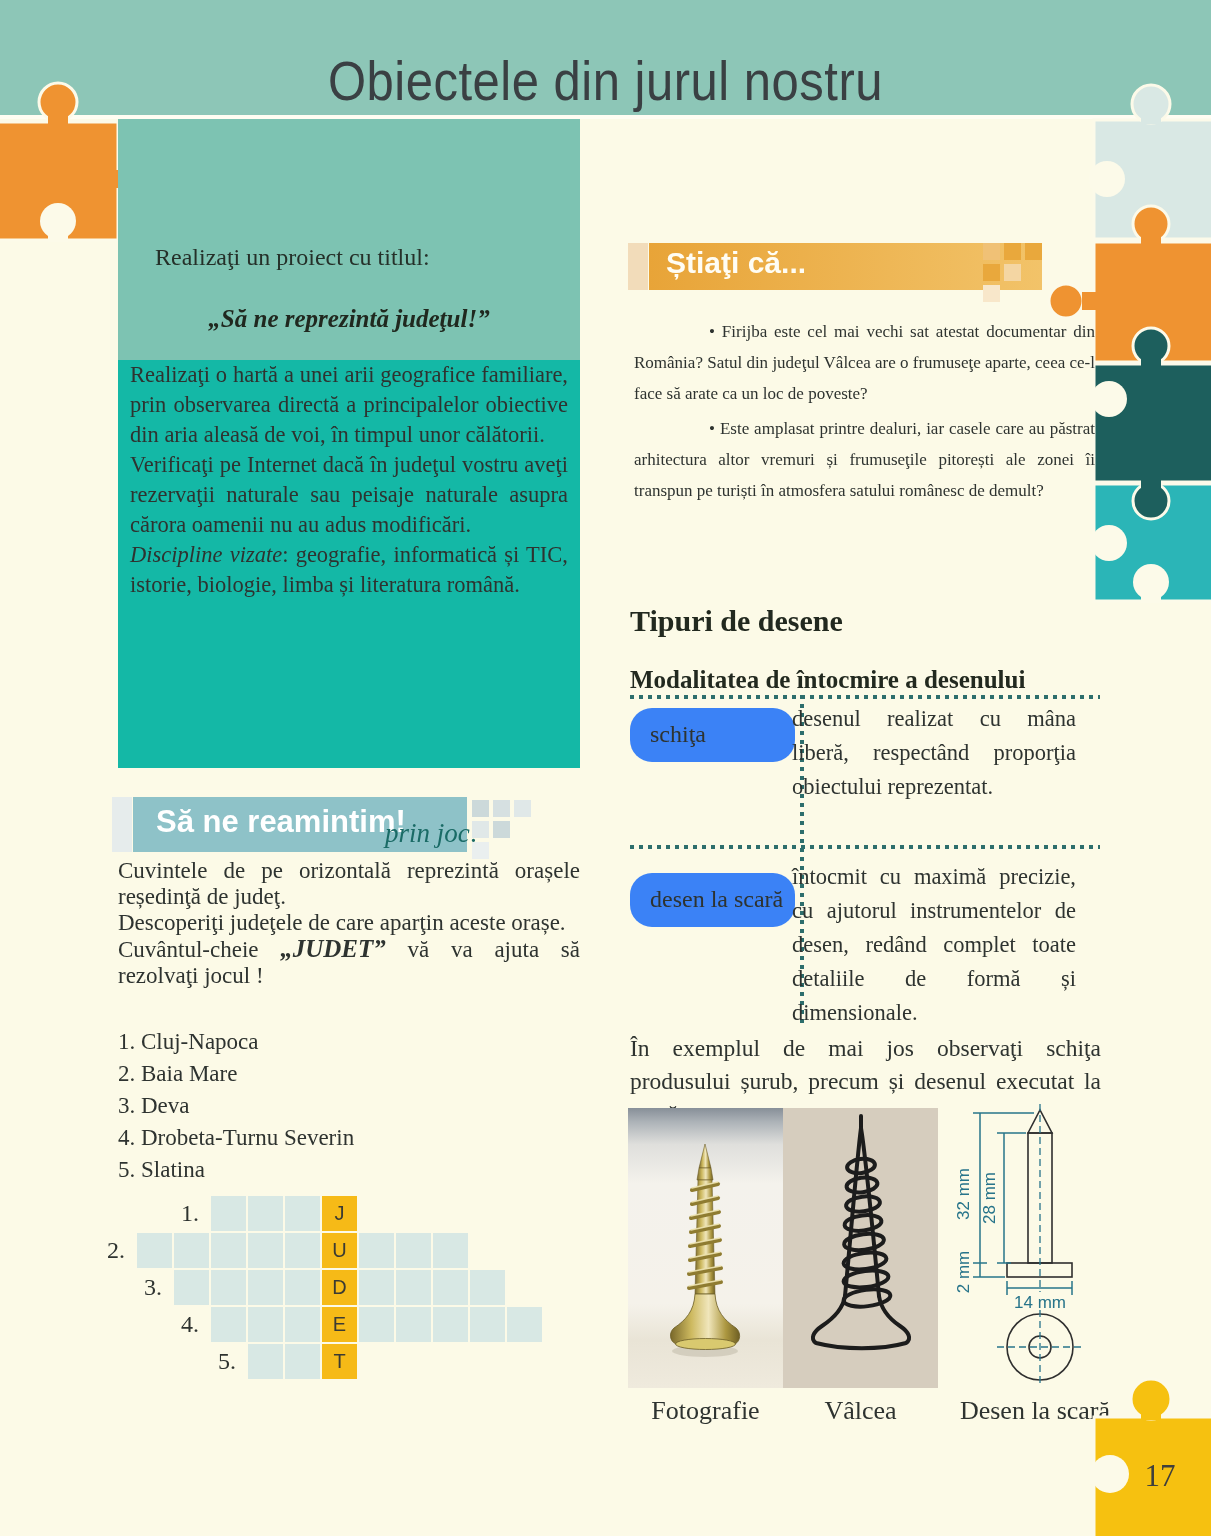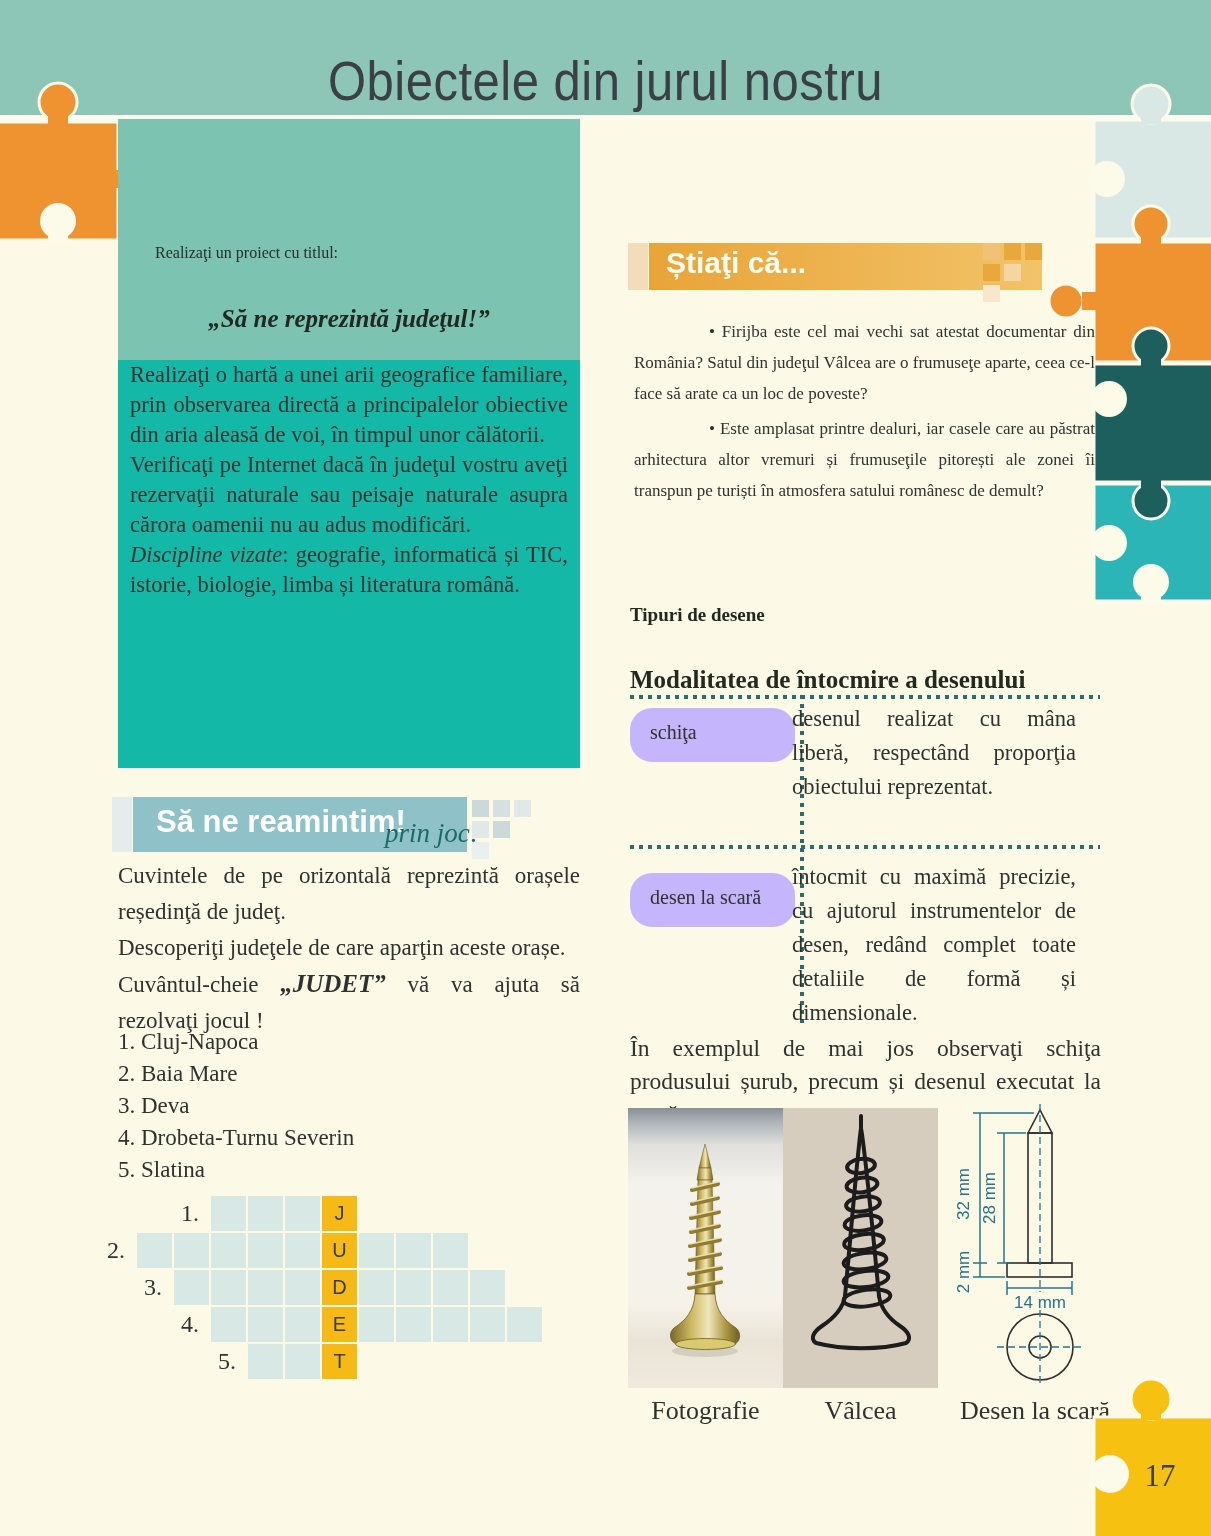--- a/index.html
+++ b/index.html
@@ -9,64 +9,64 @@
 
   
   #band{position:absolute;left:0;top:0;width:1211px;height:115px;background:#8dc6b7;border-bottom:4px solid #fffdf2;}
   #title{position:absolute;left:0;top:50px;width:1211px;text-align:center;
          font-family:"Liberation Sans","DejaVu Sans",sans-serif;font-weight:400;
          font-size:49px;color:#3a4043;transform:scaleY(1.12);transform-origin:center top;letter-spacing:.5px;}
 
   
   #project-box{position:absolute;left:118px;top:119px;width:462px;height:241px;background:#7dc3b2;}
   #project-heading{position:absolute;left:0;top:36px;width:100%;text-align:center;font-weight:bold;font-size:22px;color:#1f2622;}
-  #project-intro{position:absolute;left:37px;top:125px;font-size:16px;color:#253029;}
+  #project-intro{position:absolute;left:37px;top:125px;font-size:24px;color:#253029;}
   #project-title{position:absolute;left:0;top:186px;width:100%;text-align:center;font-weight:bold;font-style:italic;font-size:25px;color:#20281f;}
   #green-box{position:absolute;left:118px;top:360px;width:462px;height:408px;background:#14b8a6;}
   #green-box p{margin:0;padding:0 12px;font-size:22.5px;line-height:30px;text-align:justify;}
   #green-p1{padding-top:26px;}
   #green-p2{padding-top:30px;}
   #green-p3{padding-top:30px;}
 
   
   #remember-bar{position:absolute;left:112px;top:797px;width:20px;height:55px;background:#e6ecec;}
   #remember-banner{position:absolute;left:133px;top:797px;width:334px;height:55px;background:#8ec2c8;}
   #remember-banner .txt{position:absolute;left:23px;top:7px;font-weight:bold;font-size:31px;color:#ffffff;}
   #remember-tagline{position:absolute;left:385px;top:818px;font-style:italic;font-size:27px;color:#1a6b66;}
   .sq{position:absolute;width:17px;height:17px;}
   .rsq1{background:#ccd9da;} .rsq2{background:#d6e0e1;} .rsq3{background:#e0e8e8;} .rsq4{background:#eaefef;}
   .osq1{background:#e9a83c;} .osq2{background:#f0c176;} .osq3{background:#f4d6a3;} .osq4{background:#f8e7ca;}
 
   #remember-text{position:absolute;left:118px;top:858px;width:462px;}
-  #remember-text p{margin:0;font-size:23px;line-height:36px;text-align:justify;}
+  #remember-text p{margin:0;font-size:23px;line-height:26px;text-align:justify;}
   #remember-key{font-weight:bold;font-style:italic;font-size:25px;}
 
   #cities{position:absolute;left:118px;top:1026px;list-style:none;margin:0;padding:0;}
   #cities li{font-size:23px;line-height:32px;}
 
   
   .cw-row{position:absolute;display:flex;align-items:flex-start;}
   .cw-label{width:60px;margin-right:12px;text-align:right;font-size:24px;line-height:35px;color:#2e3330;}
   .cw-cell{width:35px;height:35px;margin-right:2px;background:#d8e8e4;
            font-family:"Liberation Sans","DejaVu Sans",sans-serif;font-size:20px;line-height:35px;text-align:center;color:#3b3b33;}
   .cw-cell.key{background:#f6ba17;}
 
   
   #know-bar{position:absolute;left:628px;top:243px;width:20px;height:47px;background:#f2dcba;}
   #know-banner{position:absolute;left:649px;top:243px;width:393px;height:47px;background:linear-gradient(90deg,#e8a438,#f2c369);}
   #know-banner .txt{position:absolute;left:17px;top:3px;font-weight:bold;font-size:30px;color:#fffdf4;}
   #know-text{position:absolute;left:630px;top:312px;width:469px;}
   #know-text p{margin:4px;font-size:17px;line-height:31px;text-align:justify;text-indent:75px;}
 
   
-  #types-heading{position:absolute;left:630px;top:604px;font-weight:bold;font-size:19px;color:#22291f;}
+  #types-heading{position:absolute;left:630px;top:604px;font-weight:bold;font-size:30px;color:#22291f;}
   #table-heading{position:absolute;left:630px;top:666px;font-weight:bold;font-size:25px;color:#22291f;}
   .dot-h{position:absolute;height:4px;background:repeating-linear-gradient(90deg,#2d6e6c 0 4px,transparent 4px 9px);}
   .dot-v{position:absolute;width:4px;background:repeating-linear-gradient(180deg,#2d6e6c 0 4px,transparent 4px 9px);}
-  .term-box{position:absolute;left:630px;width:165px;height:54px;background:#c4b5fd;font-size:20px;border-radius:22px;}
+  .term-box{position:absolute;left:630px;width:165px;height:54px;background:#3b82f6;font-size:24px;border-radius:22px;}
   .term-box span{display:block;padding:13px 0 0 20px;}
   .def-cell{position:absolute;left:792px;width:284px;font-size:22.5px;line-height:34px;text-align:justify;}
   #example-text{position:absolute;left:630px;top:1032px;width:471px;font-size:23.5px;line-height:33px;text-align:justify;margin:0;}
 
   
   #fig-photo{position:absolute;left:628px;top:1108px;}
   #fig-sketch{position:absolute;left:783px;top:1108px;}
   #fig-tech{position:absolute;left:950px;top:1100px;}
   .fig-label{position:absolute;top:1396px;font-size:26px;text-align:center;color:#2e3330;}
   #lab-photo{left:628px;width:155px;}

